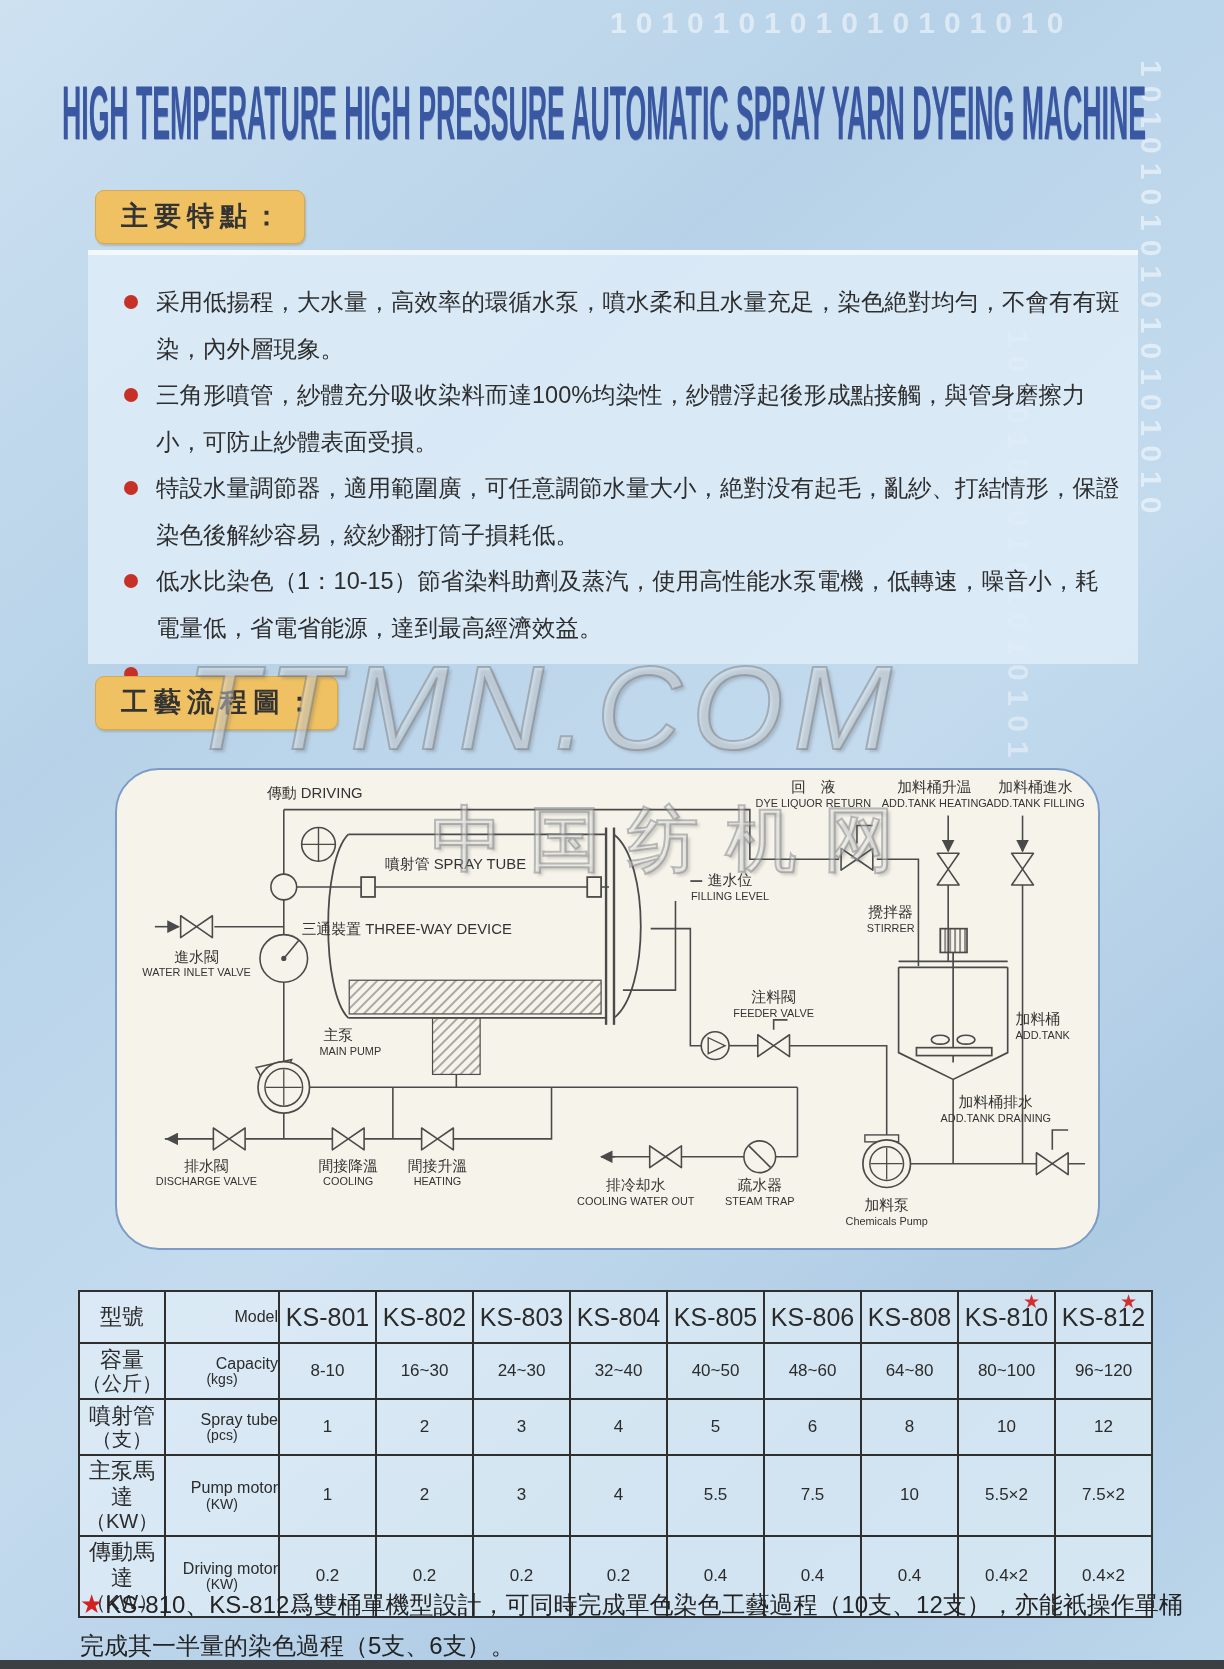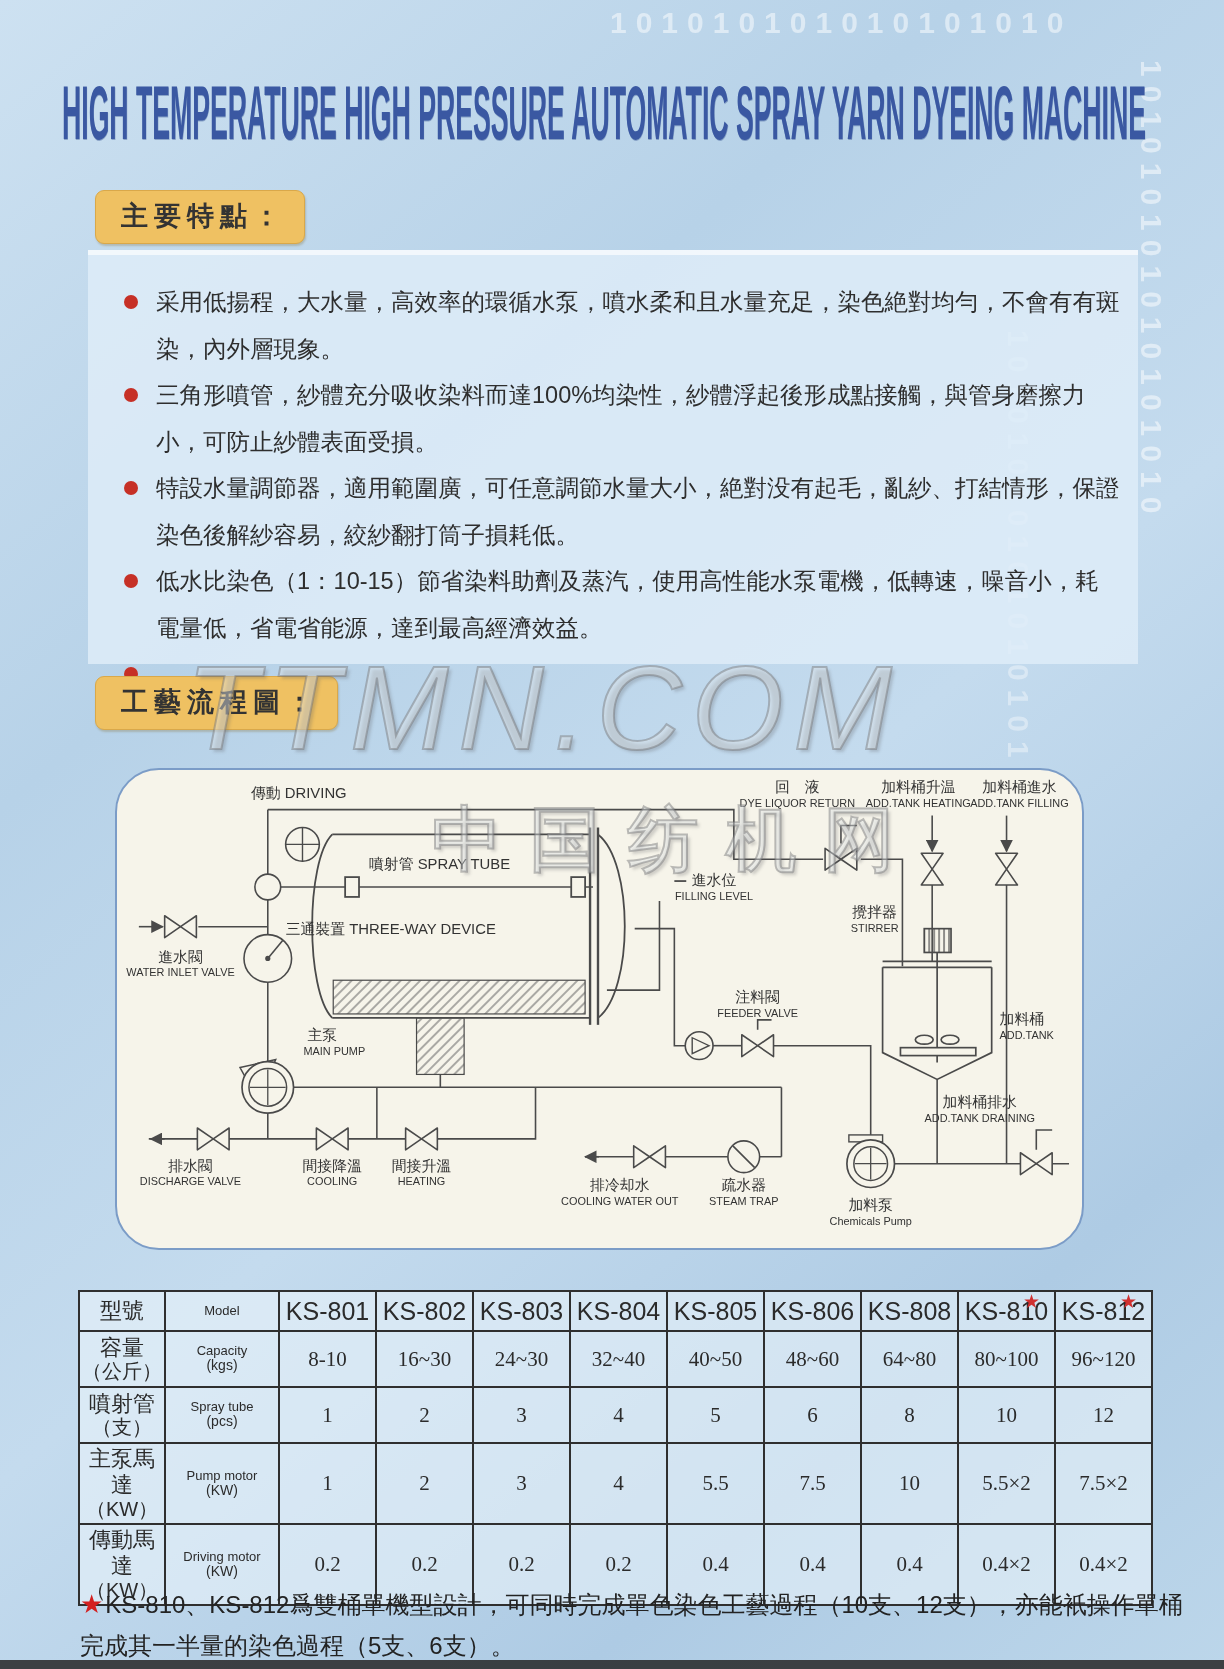--- a/index.html
+++ b/index.html
@@ -27,21 +27,21 @@
   .tag2{left:95px;top:676px;}
   .features{
     position:absolute;left:88px;top:250px;width:1050px;height:414px;box-sizing:border-box;
     background:rgba(222,236,248,0.85);border-top:5px solid rgba(255,255,255,0.65);
     padding:24px 16px 6px 34px;
   }
   .feature-item{position:relative;padding-left:34px;font-size:23.5px;line-height:1.98;color:#2e2e2e;}
   .feature-item .dot{position:absolute;left:2px;top:16px;width:14px;height:14px;border-radius:50%;background:#c63026;}
   .diagram-panel{
     position:absolute;left:115px;top:768px;width:965px;height:478px;
-    background:#f6f4ea;border:2px solid #7b9cc7;border-radius:44px;
+    background:#f6f4ea;border:2px solid #7b9cc7;border-radius:44px;padding-left:16px;
   }
   .wm{position:absolute;z-index:6;pointer-events:none;font-weight:normal;font-style:italic;
       color:rgba(225,228,230,0.42);-webkit-text-stroke:2px rgba(115,115,118,0.45);
       text-shadow:3px 3px 3px rgba(90,90,95,0.25);white-space:nowrap;margin-left:11px;}
   .wm1{left:175px;top:640px;font-size:118px;letter-spacing:10px;}
   .wm2{left:420px;top:792px;font-size:72px;letter-spacing:26px;font-style:normal;}
   .dcn{font-size:15px;fill:#333;}
   .den{font-size:11px;fill:#333;}
   .spec-table{
     position:absolute;left:78px;top:1290px;width:1073px;border-collapse:collapse;table-layout:fixed;
@@ -49,25 +49,25 @@
   }
   .spec-table th,.spec-table td{
     border:2px solid #2f2f2f;text-align:center;vertical-align:middle;padding:2px 0;
     color:#2b2b2b;font-weight:normal;
   }
   .spec-table .mod{font-size:25px;}
   .spec-table .rel{position:relative;}
   .tstar{position:absolute;top:-2px;right:14px;font-size:19px;color:#d03030;}
   .cn22{font-size:22px;line-height:1.18;}
   .cn20{font-size:20px;line-height:1.15;}
-  .en16{font-size:13px;line-height:1.1;}
+  .en16{font-size:16px;line-height:1.1;text-align:right;}
   .en14{font-size:14px;line-height:1.1;}
-  .val{font-size:21px;font-family:Liberation Serif, serif;}
+  .val{font-size:17px;}
   .row-h{height:56px;}
-  .hdr-h{height:40px;margin-top:8px;}
+  .hdr-h{height:52px;margin-top:8px;}
   .footnote{position:absolute;left:80px;top:1582px;width:1112px;font-size:24px;line-height:1.7;color:#232323;}
   .fstar{color:#d32020;font-size:26px;margin-right:2px;}
   .bottom-strip{position:absolute;left:0;top:1660px;width:1224px;height:9px;background:#262626;opacity:0.85;}
 </style>
 </head>
 <body>
 
 <div class="page">
 
   <div class="digits d1">101010101010101010</div>

